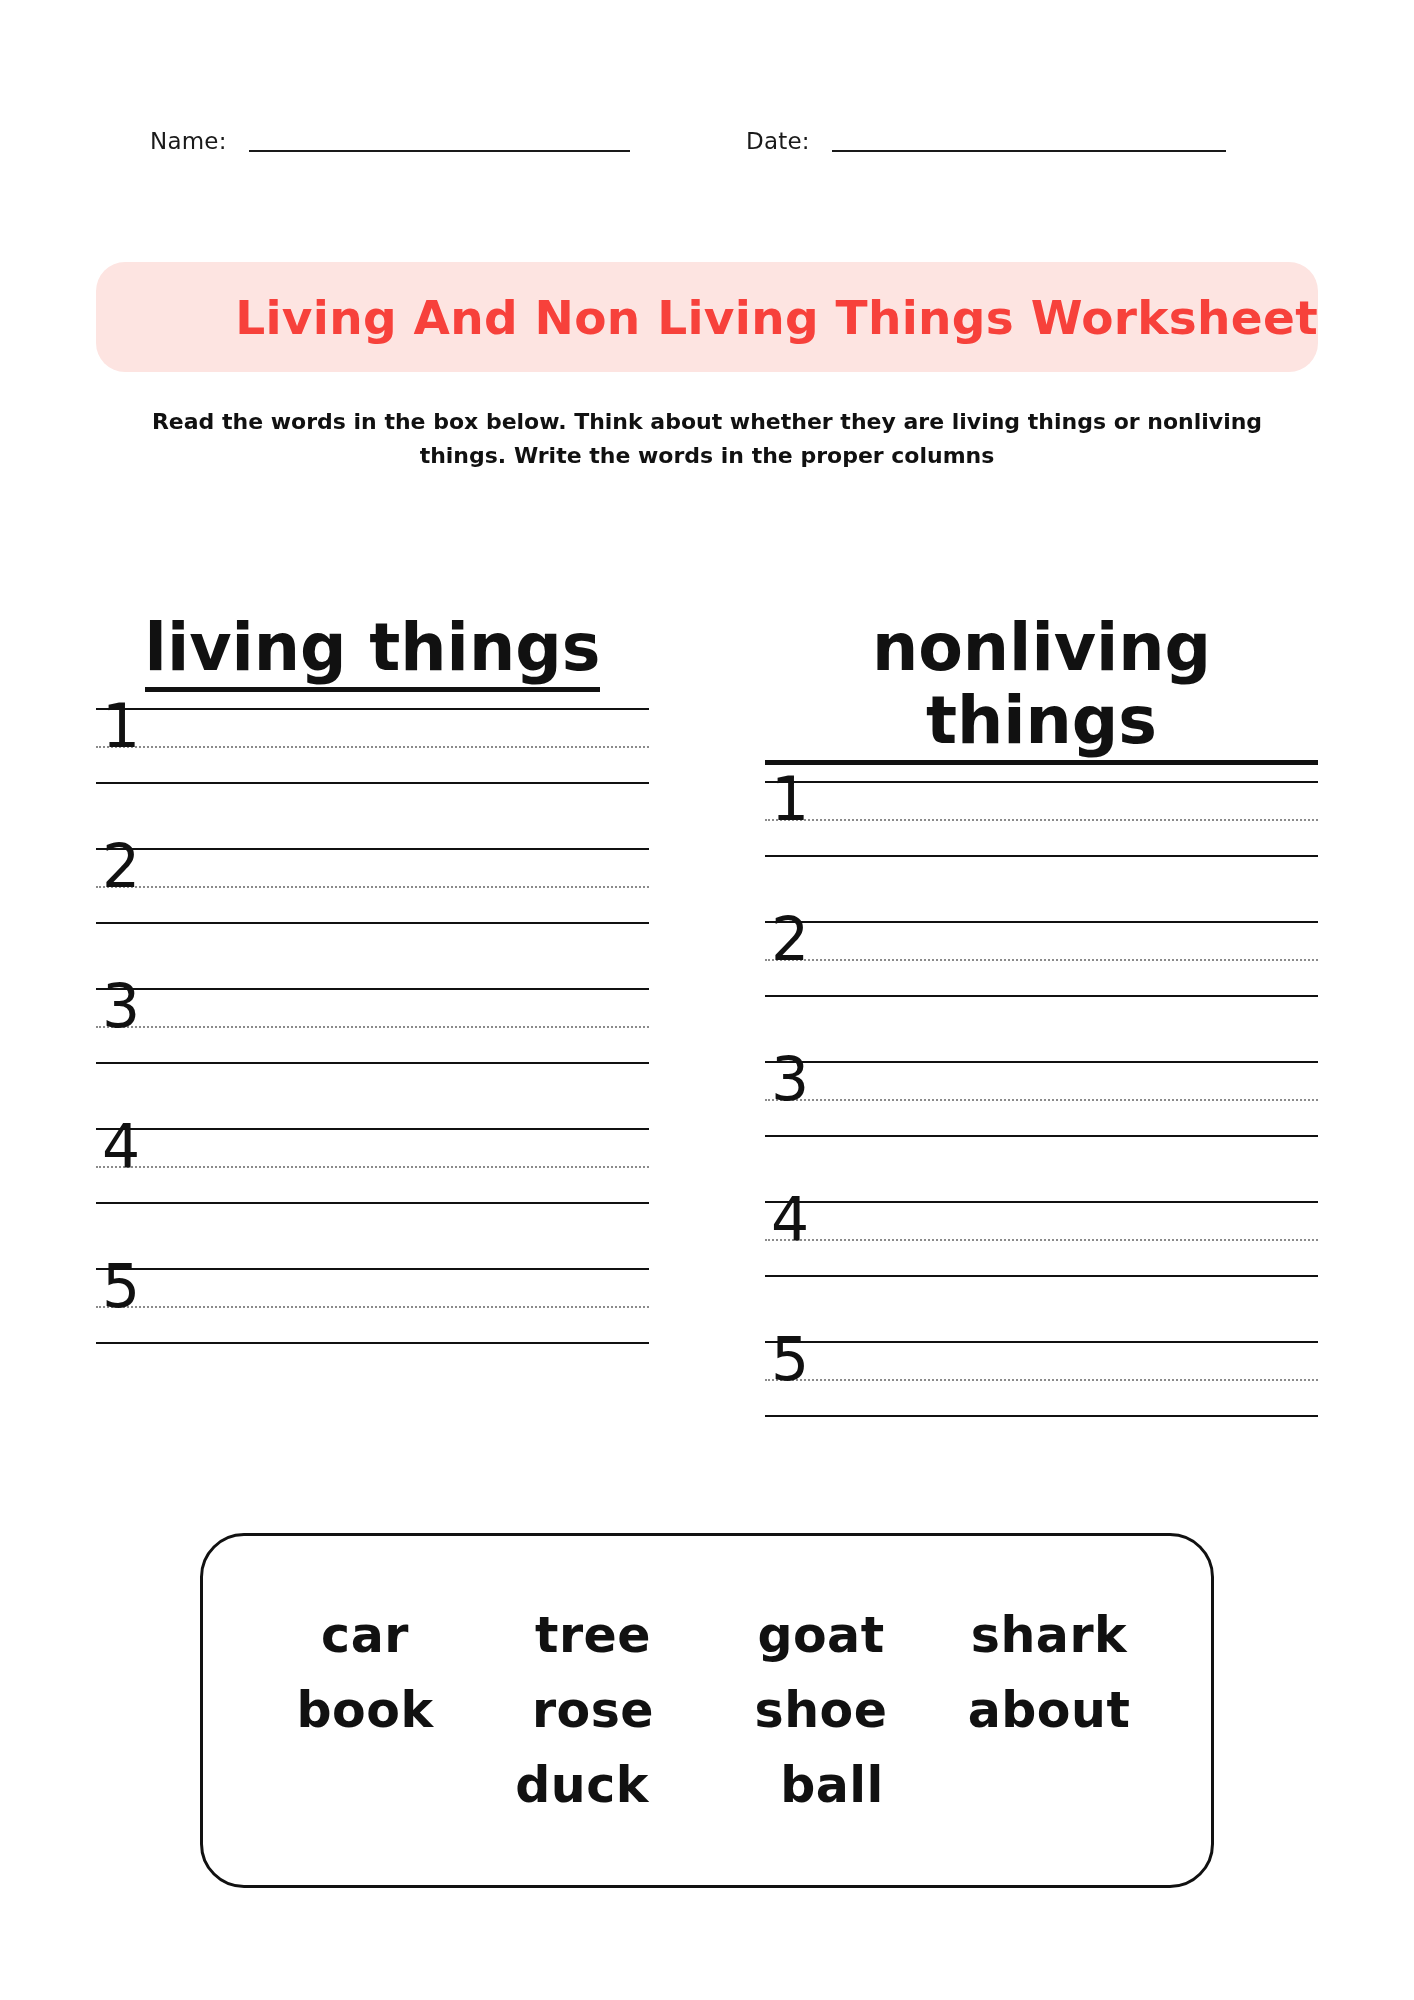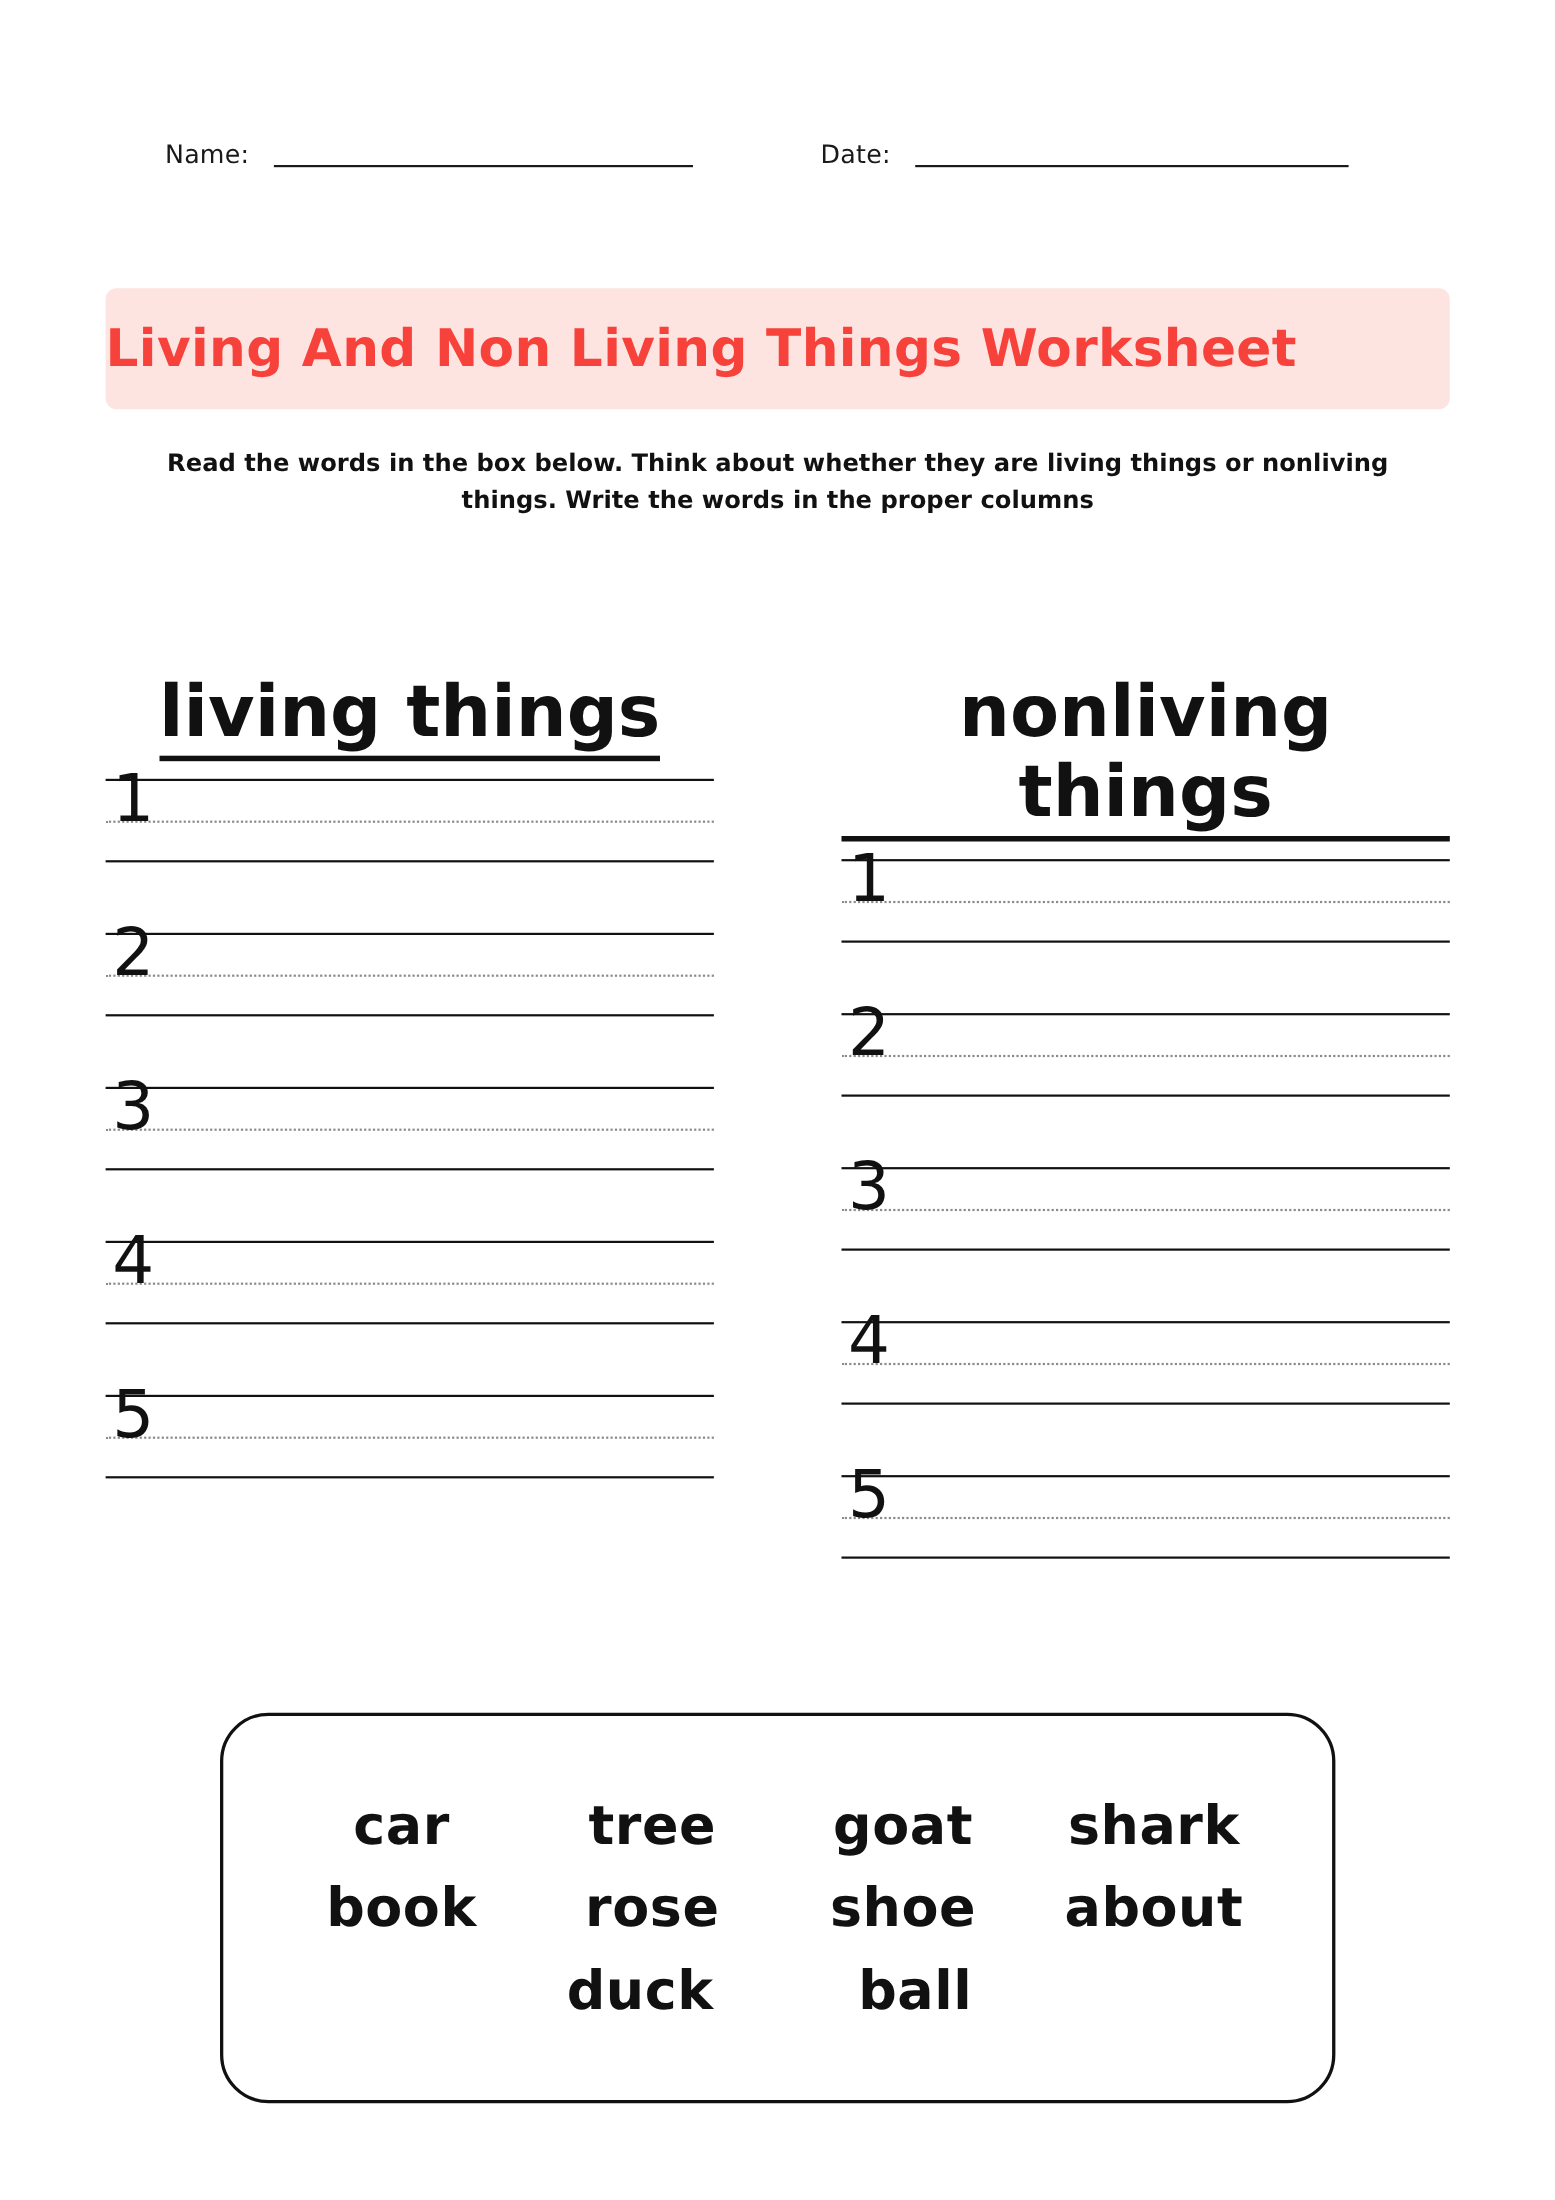--- a/index.html
+++ b/index.html
@@ -55,24 +55,24 @@
   }
 
   
   .title-banner {
     position: absolute;
     top: 262px;
     left: 96px;
     right: 96px;
     height: 110px;
     background: #fde4e1;
-    border-radius: 10px;
+    border-radius: 29px;
     display: flex;
     align-items: center;
-    justify-content: flex-start;
+    justify-content: flex-end;
   }
   .title-text {
     color: #f7413b;
     font-size: 47px;
     font-weight: bold;
     letter-spacing: .3px;
     text-align: center;
     font-family: "DejaVu Sans", sans-serif;
   }
 
@@ -153,21 +153,20 @@
     right: 200px;
     top: 1533px;
     height: 355px;
     border: 3px solid #111111;
     border-radius: 44px;
     box-sizing: border-box;
     display: flex;
     flex-direction: column;
     justify-content: center;
     padding: 10px 40px;
-    margin-top: 24px;
   }
   .wb-row {
     display: flex;
     justify-content: center;
     align-items: center;
     gap: 48px;
     margin: 9px 0;
   }
   .wb-word {
     font-size: 49px;

